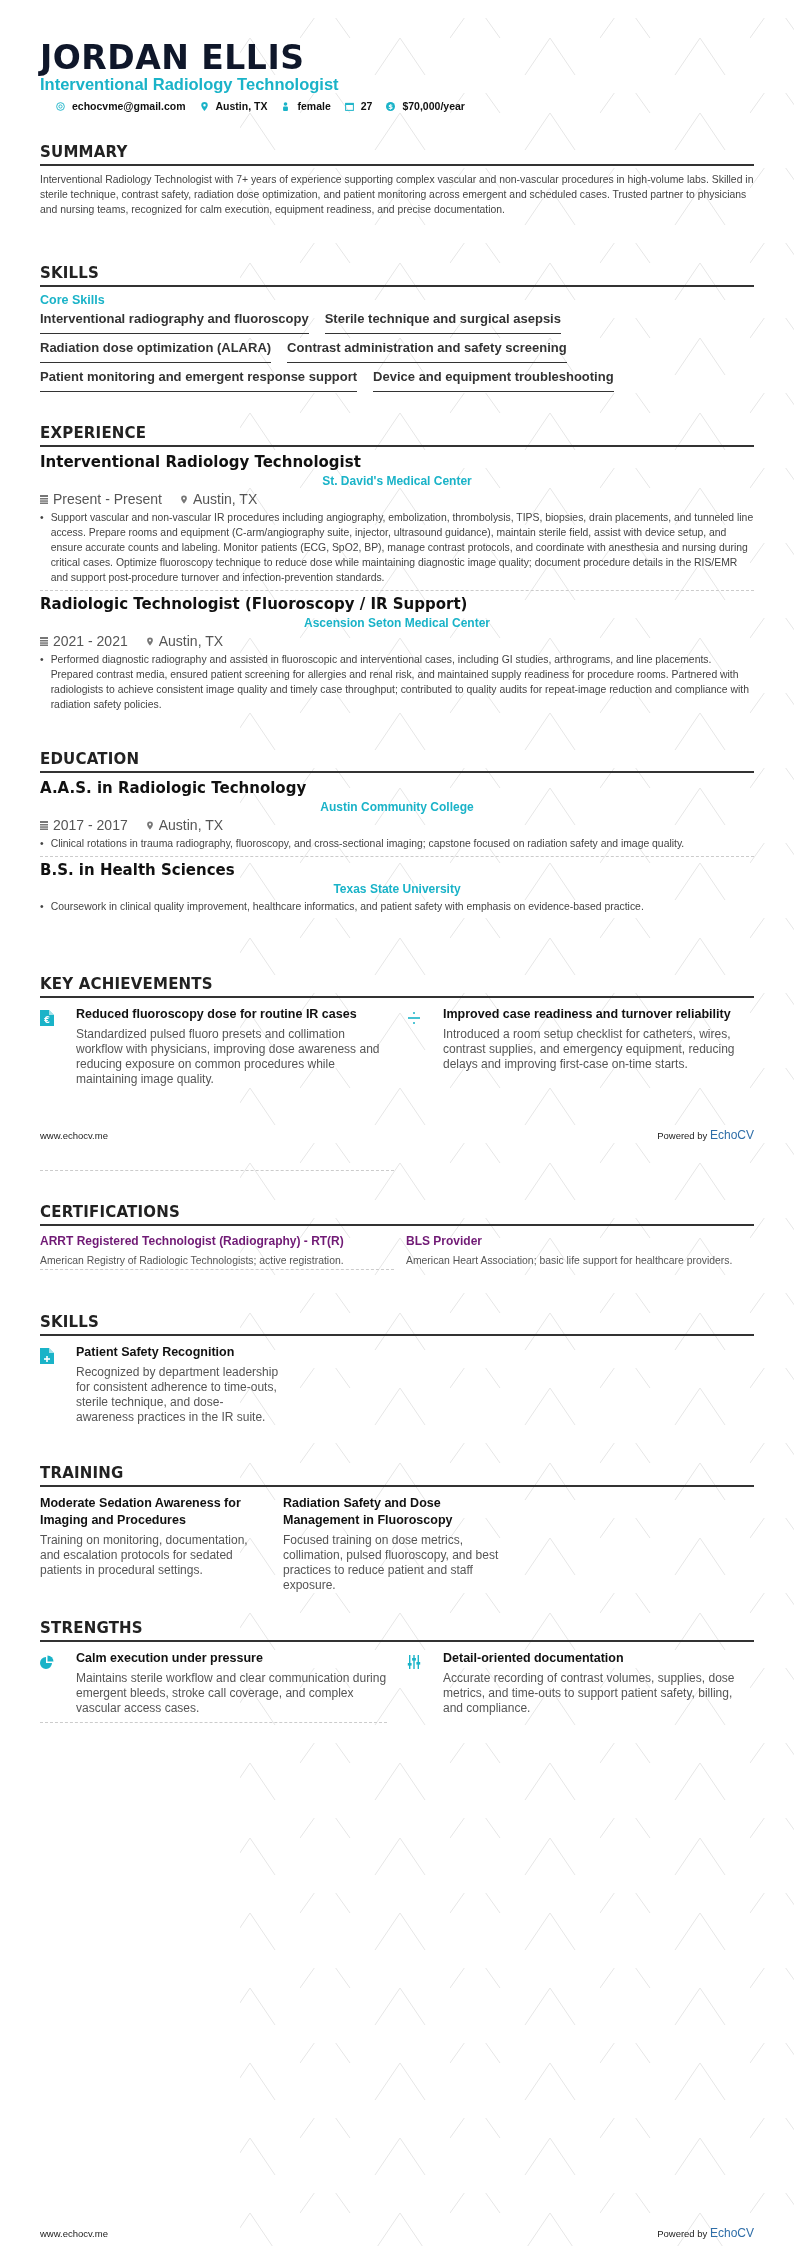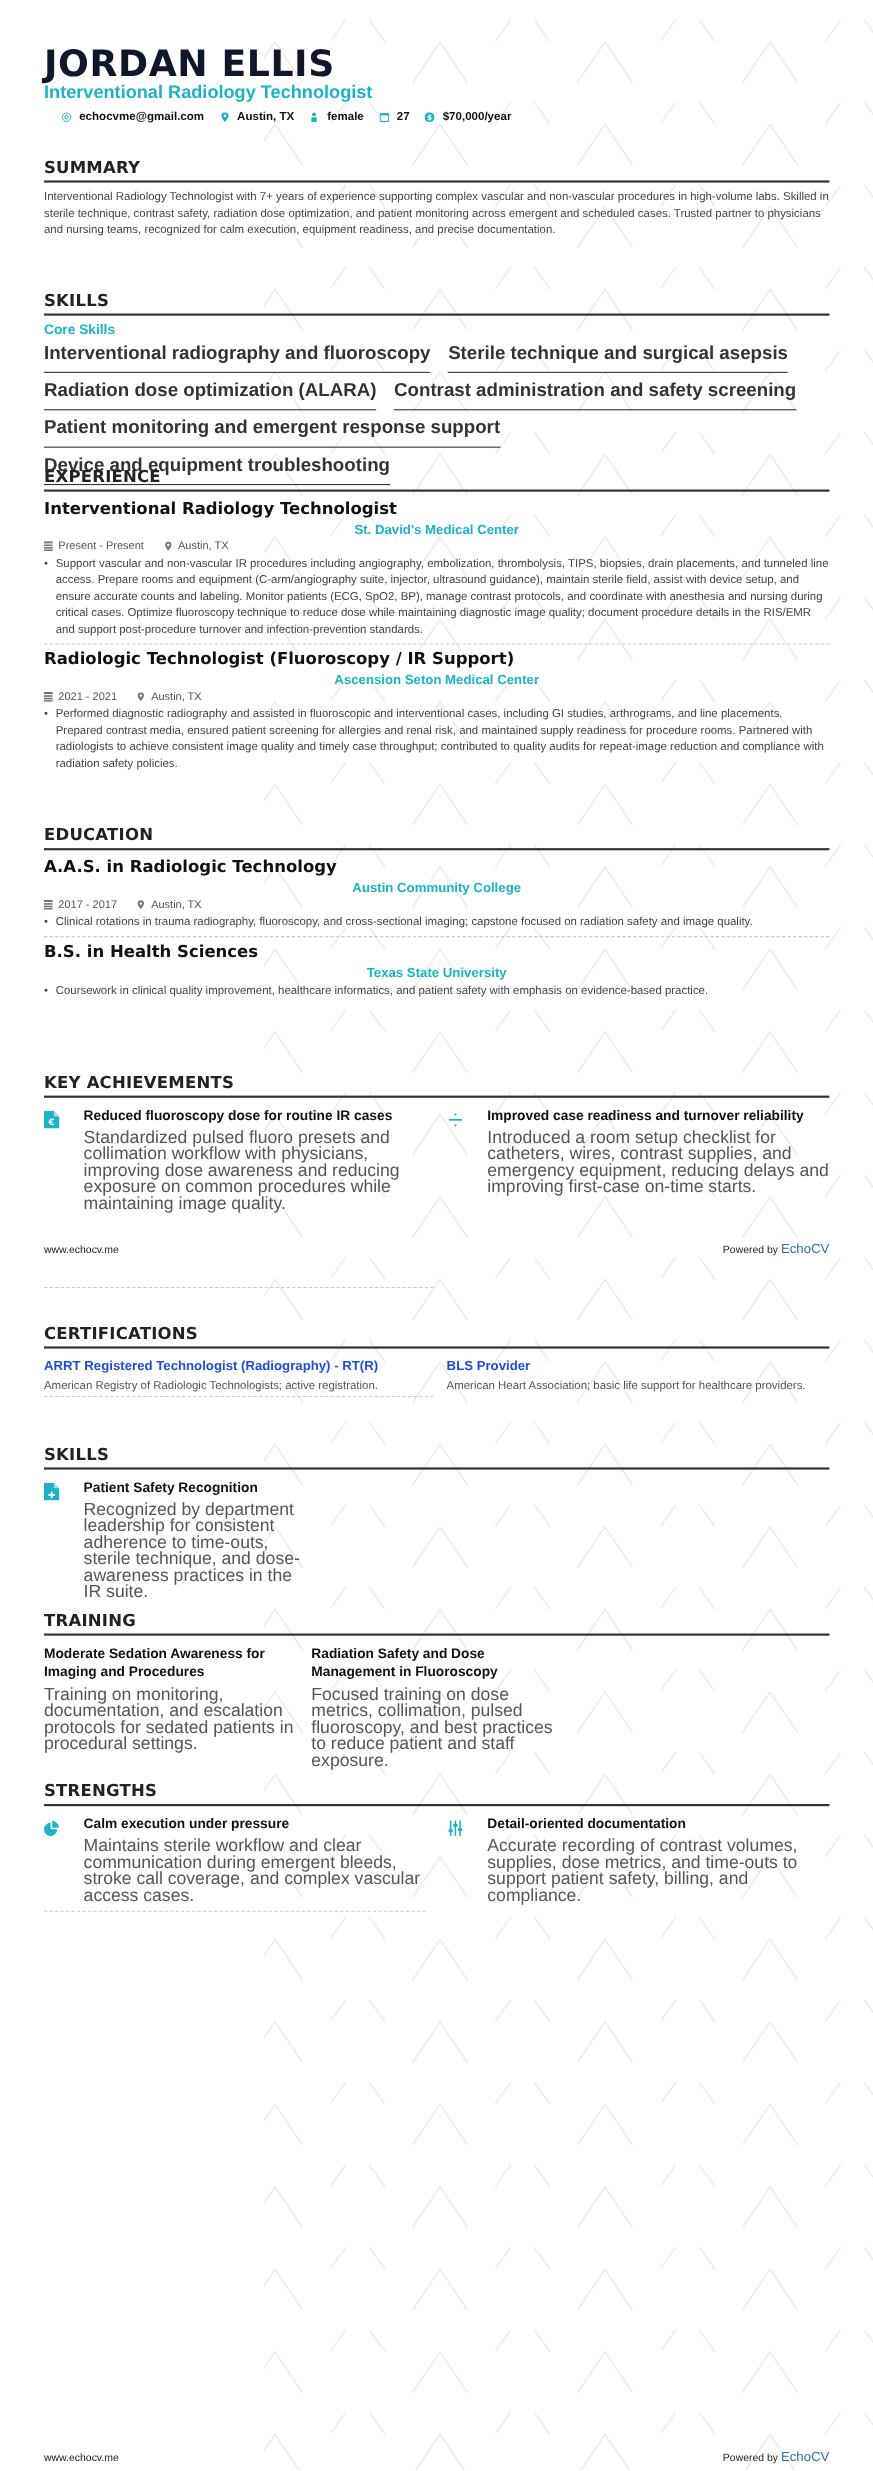--- a/index.html
+++ b/index.html
@@ -41,53 +41,53 @@
     font-weight: bold; font-size: 15px; color: #222; letter-spacing: 0.2px;
     padding-bottom: 3px;
     border-bottom: 2.5px solid #333;
     margin-bottom: 6px;
   }
   .summary-text { font-size: 10.4px; line-height: 15px; color: #444; }
 
   .subhead { color: var(--accent); font-weight: bold; font-size: 12.5px; margin-bottom: 4px; }
   .skills { display: flex; flex-wrap: wrap; column-gap: 16px; row-gap: 6px; }
   .skill {
-    font-size: 17px; font-weight: bold; color: #333;
+    font-size: 13px; font-weight: bold; color: #333;
     padding-bottom: 7px; border-bottom: 1.5px solid #333;
   }
 
   .entry-title {
     font-family: "DejaVu Sans", sans-serif;
     font-weight: bold; font-size: 15px; color: #111; margin-top: 4px;
   }
   .entry-org { color: var(--accent); font-weight: bold; font-size: 12px; margin-top: 3px; text-align: center; }
-  .entry-meta { display: flex; gap: 18px; font-size: 10px; color: #555; margin-top: 3px; align-items: center; }
+  .entry-meta { display: flex; gap: 18px; font-size: 14px; color: #555; margin-top: 3px; align-items: center; }
   .entry-meta span.m { display: flex; align-items: center; gap: 5px; }
   .entry-meta svg { width: 8px; height: 9px; fill: #777; }
   .bullet { display: flex; gap: 7px; font-size: 10.4px; line-height: 15px; color: #444; margin-top: 3px; }
   .bullet .dot { flex: 0 0 auto; }
   .sep { border-bottom: 1px dashed #ccc; margin: 5px 0 4px; }
 
   .grid2 { display: flex; gap: 20px; }
   .grid2 > .col { flex: 1 1 0; }
   .ach { display: flex; gap: 14px; }
   .ach .ico { width: 22px; flex: 0 0 22px; padding-top: 4px; }
   .ach .ico svg { width: 14px; height: 16px; fill: var(--accent); }
   .ach-title { font-weight: bold; font-size: 12.5px; color: #111; line-height: 17px; }
-  .ach-desc { font-size: 16px; line-height: 15px; color: #555; margin-top: 4px; }
+  .ach-desc { font-size: 12px; line-height: 15px; color: #555; margin-top: 4px; }
 
   .footer {
     position: absolute; left: 40px; width: 714px;
     display: flex; justify-content: space-between; align-items: baseline;
     font-size: 9.5px; color: #222;
   }
   .footer .brand { color: #2f6ea8; font-size: 12px; margin-top: 34px; }
   .dashline { position: absolute; border-bottom: 1px dashed #ccc; }
 
-  .cert-title { font-weight: bold; font-size: 12px; color: #1d4ed8; }
+  .cert-title { font-weight: bold; font-size: 12px; color: #701a75; }
   .cert-desc { font-size: 10.4px; line-height: 15px; color: #555; margin-top: 5px; }
   .tr-title { font-weight: bold; font-size: 12.5px; line-height: 17px; color: #111; }
 </style>
 </head>
 <body style="--accent:#1ab3c8;">
 
 <svg class="bg-pattern" width="794" height="2246" viewBox="0 0 794 2246">
   <defs>
     <pattern id="chev" x="0" y="18" width="150" height="75" patternUnits="userSpaceOnUse">
       <path d="M280 0 L305 35 M330 0 L305 35" stroke="#e6e6e6" stroke-width="1" fill="none"></path>

